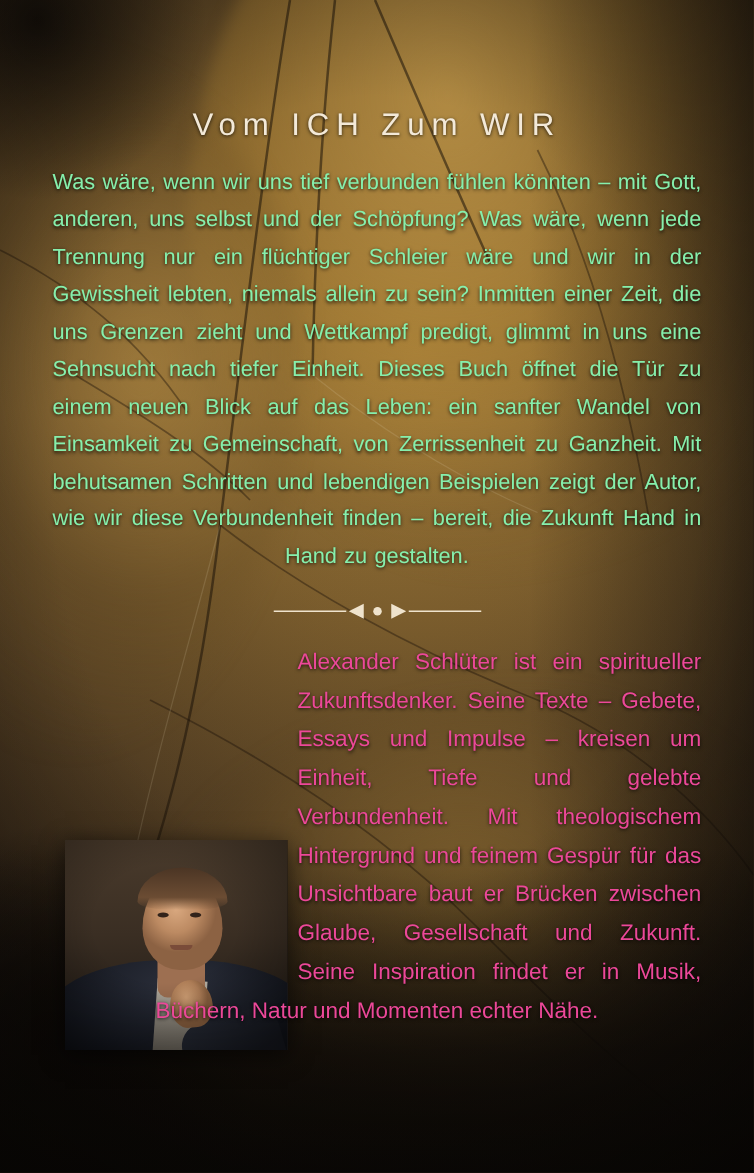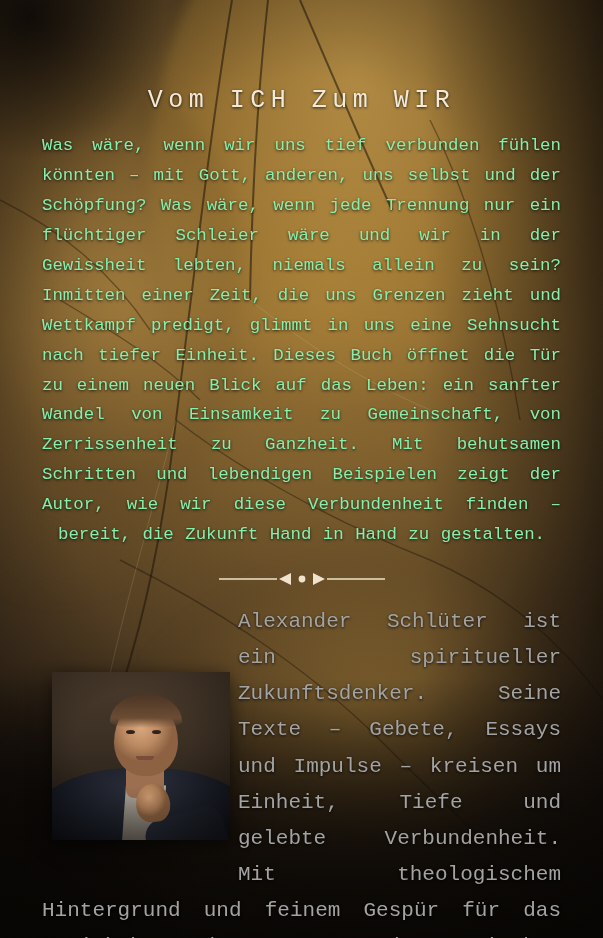--- a/index.html
+++ b/index.html
@@ -9,21 +9,20 @@
   }
   body {
     font-family: "Liberation Sans", sans-serif;
   }
   .page {
     position: relative;
     width: 603px;
     height: 938px;
     overflow: hidden;
     background: #2b2016;
-    font-family: Liberation Mono, monospace;
   }
 
   
   .bg-base {
     position: absolute;
     inset: 0;
     background:
       radial-gradient(120% 80% at 55% 30%, #b2893f 0%, #8c6a33 28%, #5d4627 55%, #33261a 80%, #1d150f 100%);
   }
   .bg-petal-big {
@@ -131,23 +130,23 @@
     height: 22px;
     display: flex;
     align-items: center;
     justify-content: center;
     color: #efe3cd;
   }
   .divider svg { display: block; }
 
   .bio {
     margin: 0;
-    font-size: 21px;
+    font-size: 18px;
     line-height: 1.72;
-    color: #a3a3a3;
+    color: #ec4899;
     text-align: justify;
     text-align-last: center;
     text-shadow: 0 1px 3px rgba(0,0,0,0.8);
   }
   .bio-wrap {
     position: relative;
   }
   .bio-float {
     float: left;
     width: 186px;

